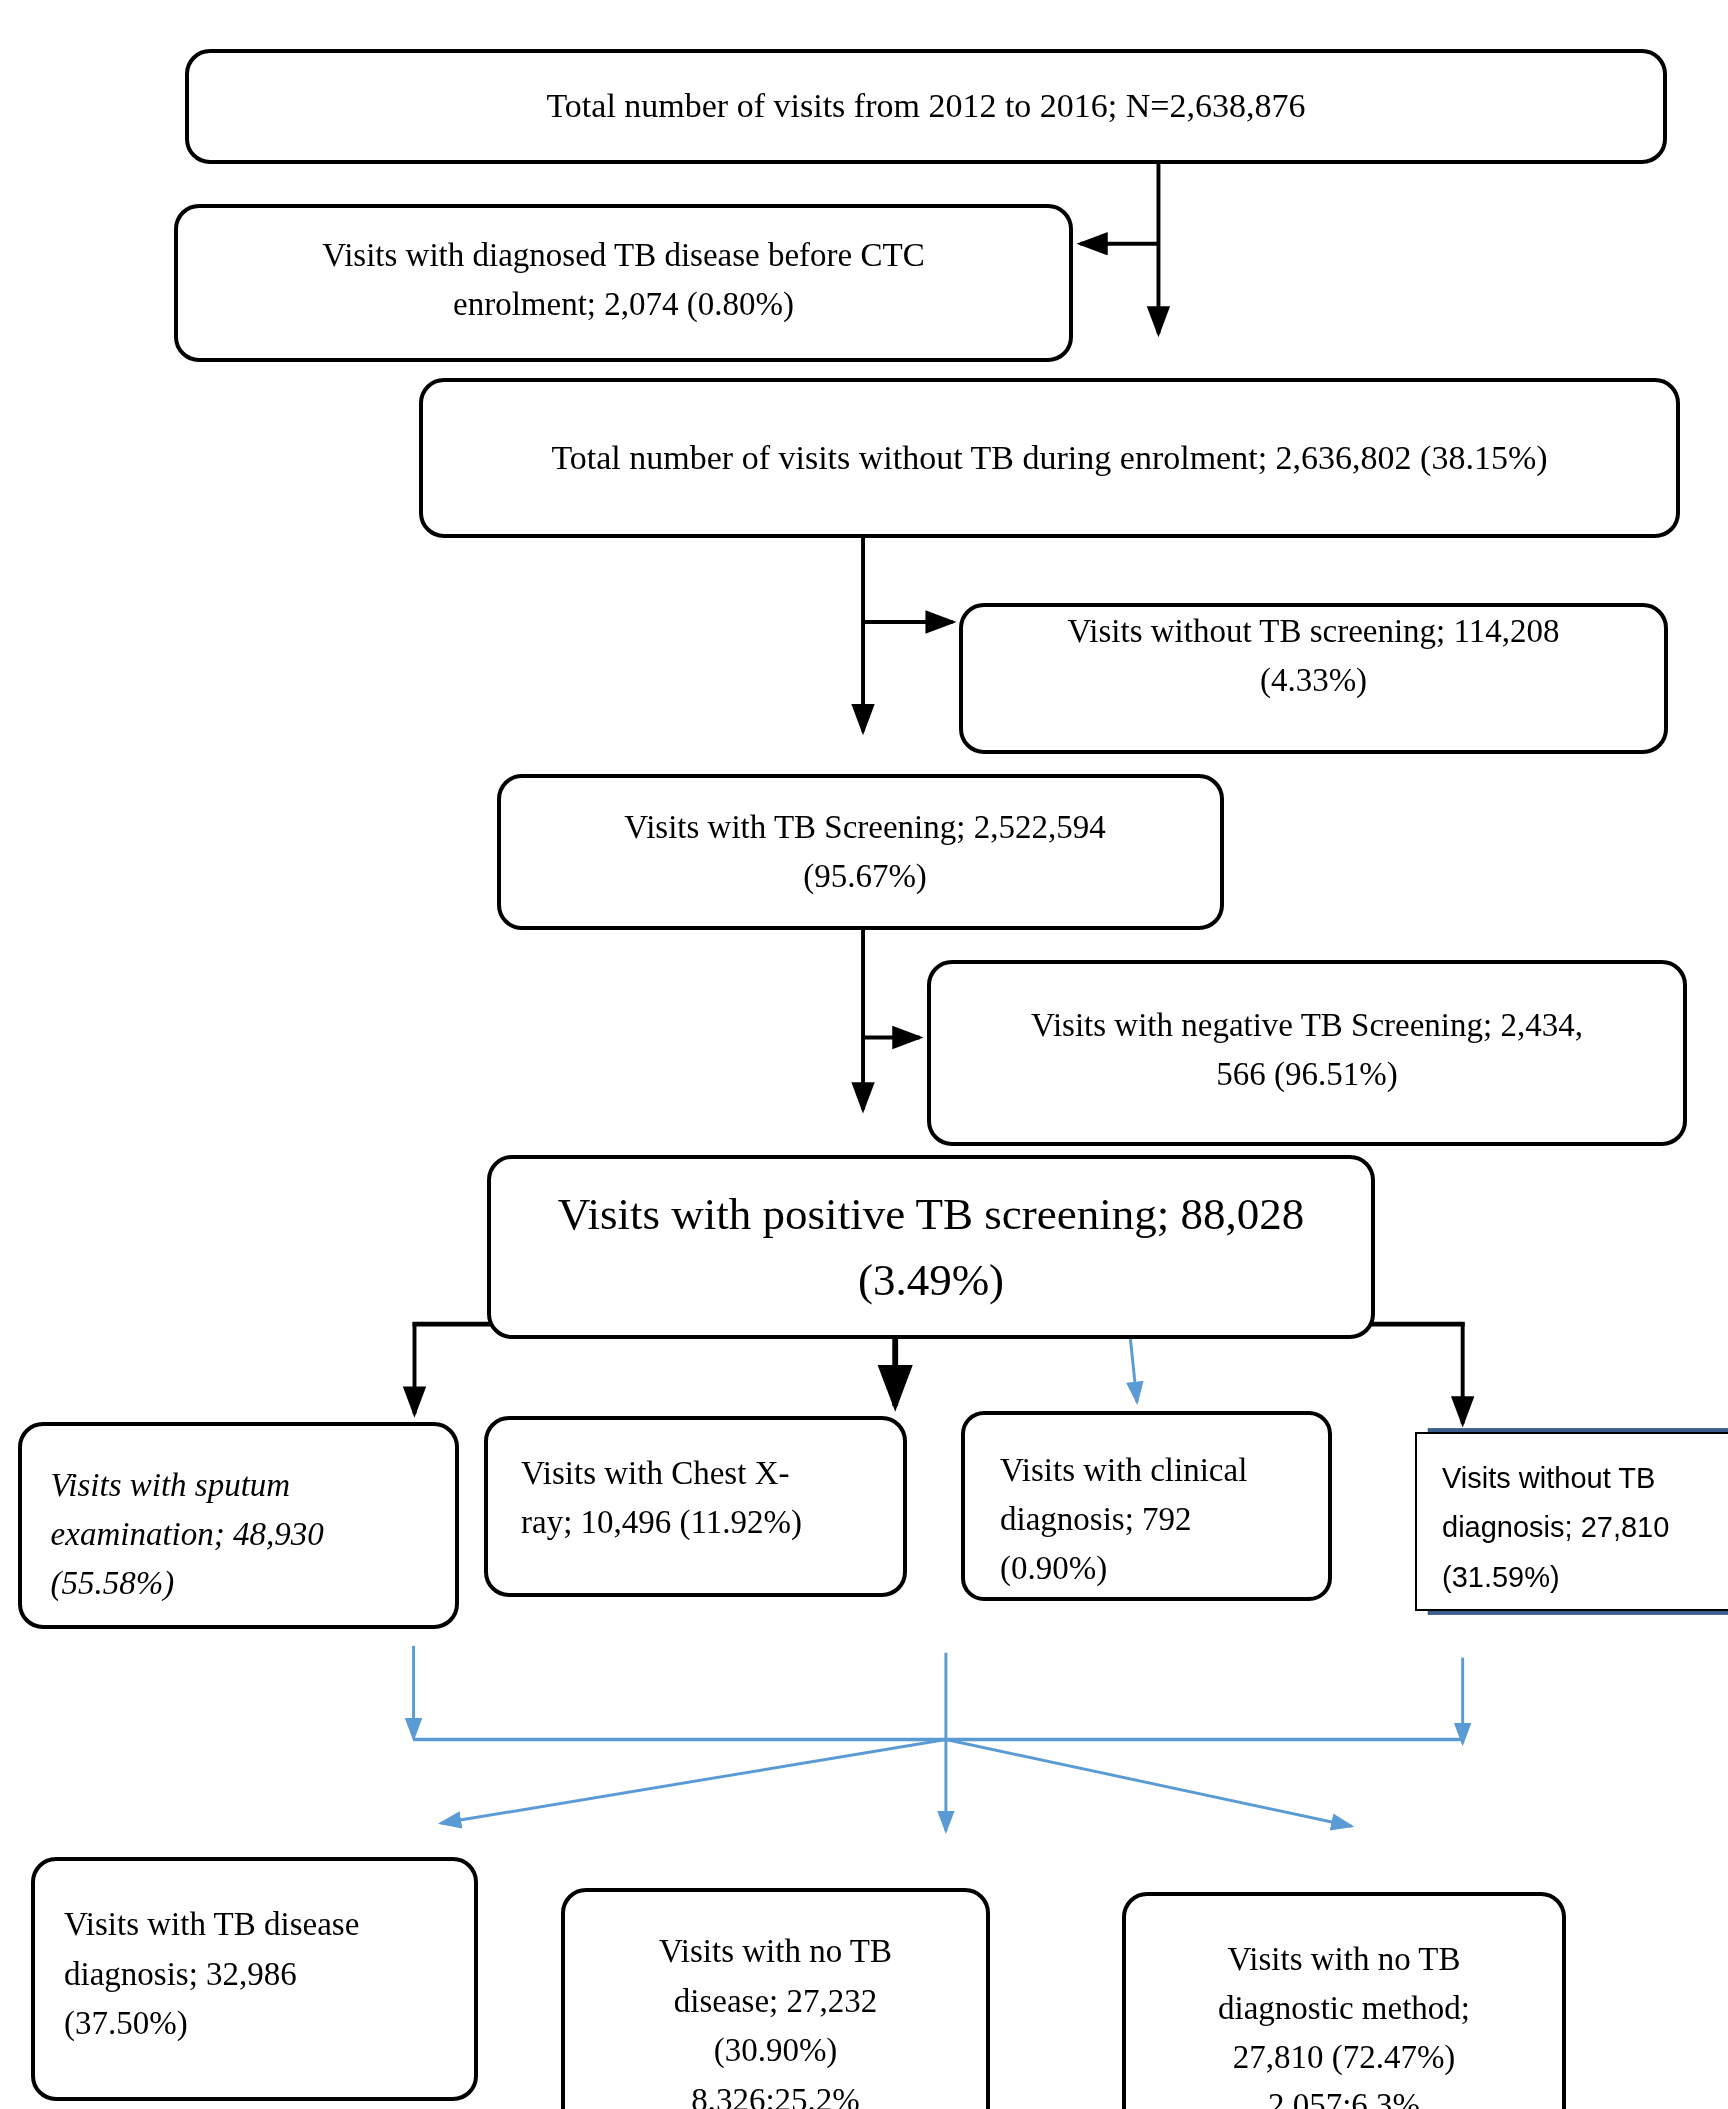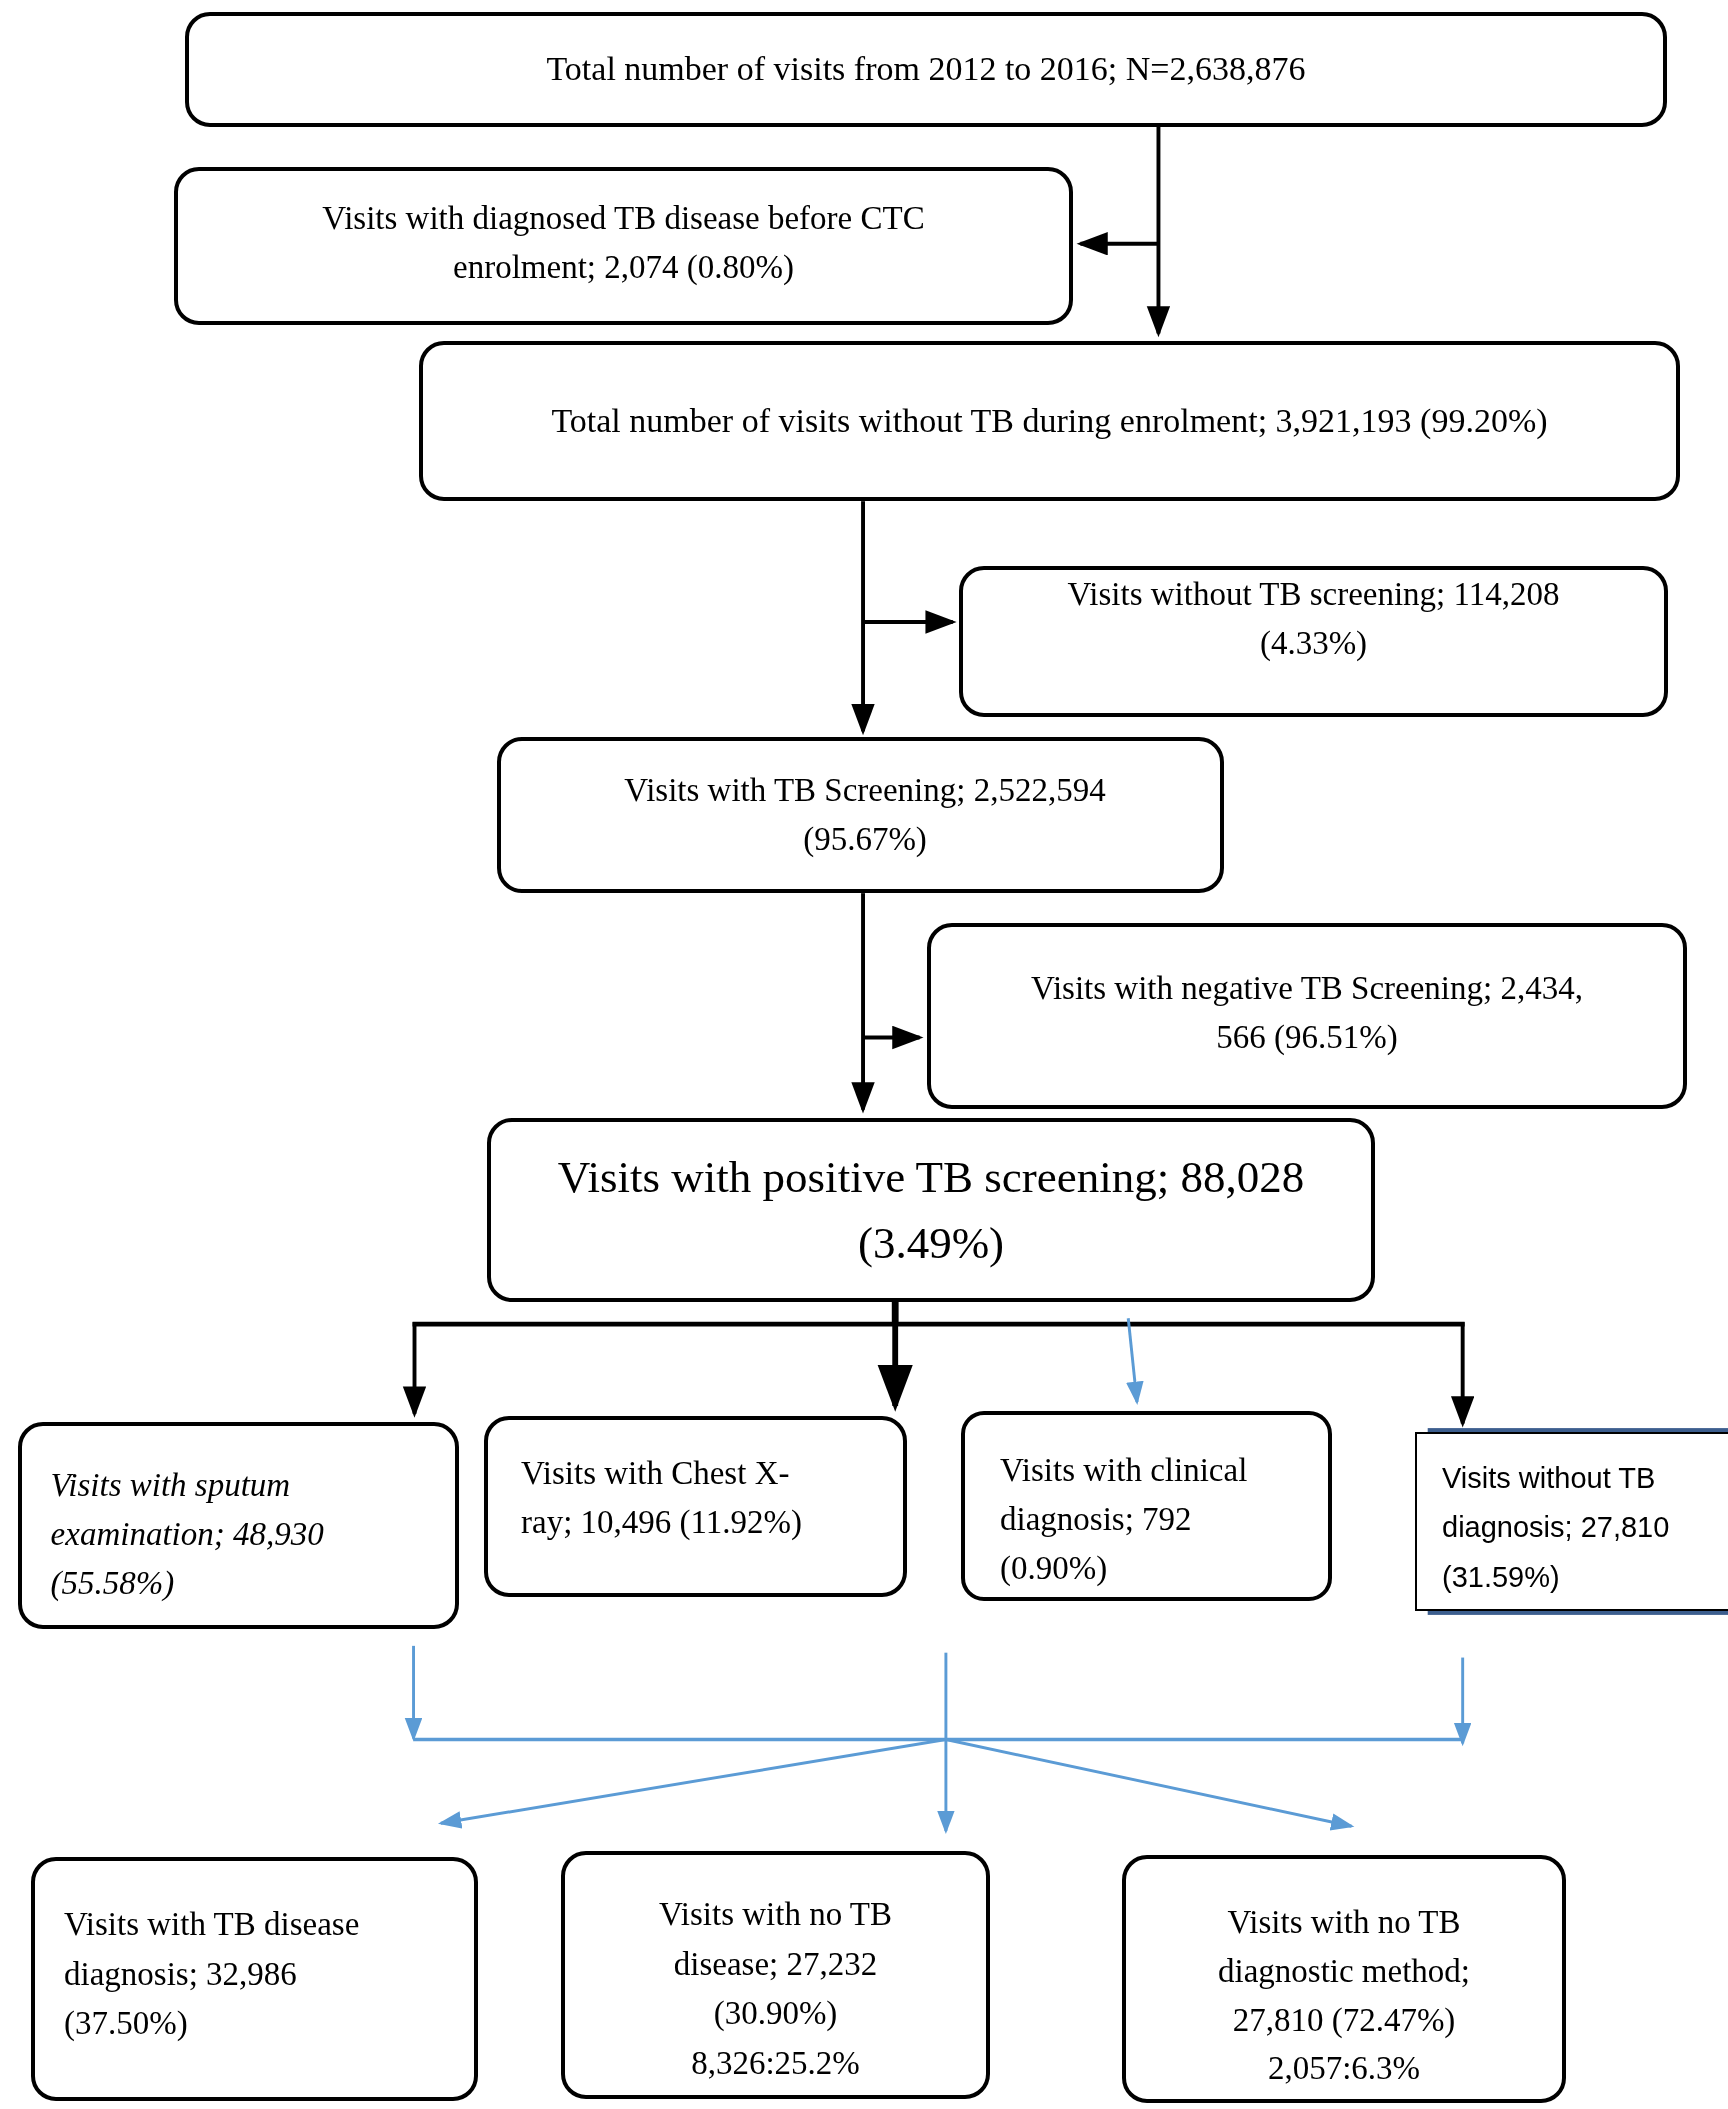--- a/index.html
+++ b/index.html
@@ -2,21 +2,21 @@
 <html><head>
 <meta charset="utf-8">
 <style>
   html,body{margin:0;padding:0;background:#ffffff;}
   .canvas{position:relative;width:1728px;height:2109px;background:#ffffff;overflow:hidden;}
   svg.connectors{position:absolute;left:0;top:0;width:1728px;height:2109px;}
   .node{position:absolute;background:#ffffff;border:4.9px solid #000000;border-radius:25px;
         font-family:"Liberation Serif",serif;font-size:33px;color:#000000;
         box-sizing:border-box;line-height:1.48;}
   .node .ln{display:block;}
-  .center{text-align:center;}
+  .center{text-align:center;margin-top:37px;}
   .vcenter{display:flex;flex-direction:column;justify-content:center;}
   #b1{left:185px;top:11.7px;width:1482px;height:115px;font-size:34px;}
   #b2{left:174px;top:167px;width:899px;height:158px;padding-top:23.4px;}
   #b3{left:419px;top:341px;width:1261px;height:160px;font-size:34px;}
   #b4{left:959px;top:566px;width:709px;height:151px;}
   #b5{left:497px;top:737px;width:727px;height:156px;padding-top:25px;padding-left:9px;}
   #b6{left:927px;top:923px;width:760px;height:186px;padding-top:37px;}
   #b7{left:487px;top:1118px;width:888px;height:184px;padding-top:21.5px;font-size:45px;}
   #b8{left:17.6px;top:1422px;width:441px;height:207px;padding:35px 9.8px 0 29px;font-style:italic;}
   #b9{left:484px;top:1416px;width:423px;height:181px;padding:29px 9.8px 0 33px;}
@@ -69,21 +69,21 @@
   <div class="node center vcenter" id="b1">
     <span class="ln">Total number of visits from 2012 to 2016; N=2,638,876</span>
   </div>
 
   <div class="node center" id="b2">
     <span class="ln">Visits with diagnosed TB disease before CTC</span>
     <span class="ln">enrolment; 2,074 (0.80%)</span>
   </div>
 
   <div class="node center vcenter" id="b3">
-    <span class="ln">Total number of visits without TB during enrolment; 3,921,193 (99.20%)</span>
+    <span class="ln">Total number of visits without TB during enrolment; 2,636,802 (38.15%)</span>
   </div>
 
   <div class="node center" id="b4">
     <span class="ln">Visits without TB screening; 114,208</span>
     <span class="ln">(4.33%)</span>
   </div>
 
   <div class="node center" id="b5">
     <span class="ln">Visits with TB Screening; 2,522,594</span>
     <span class="ln">(95.67%)</span>

